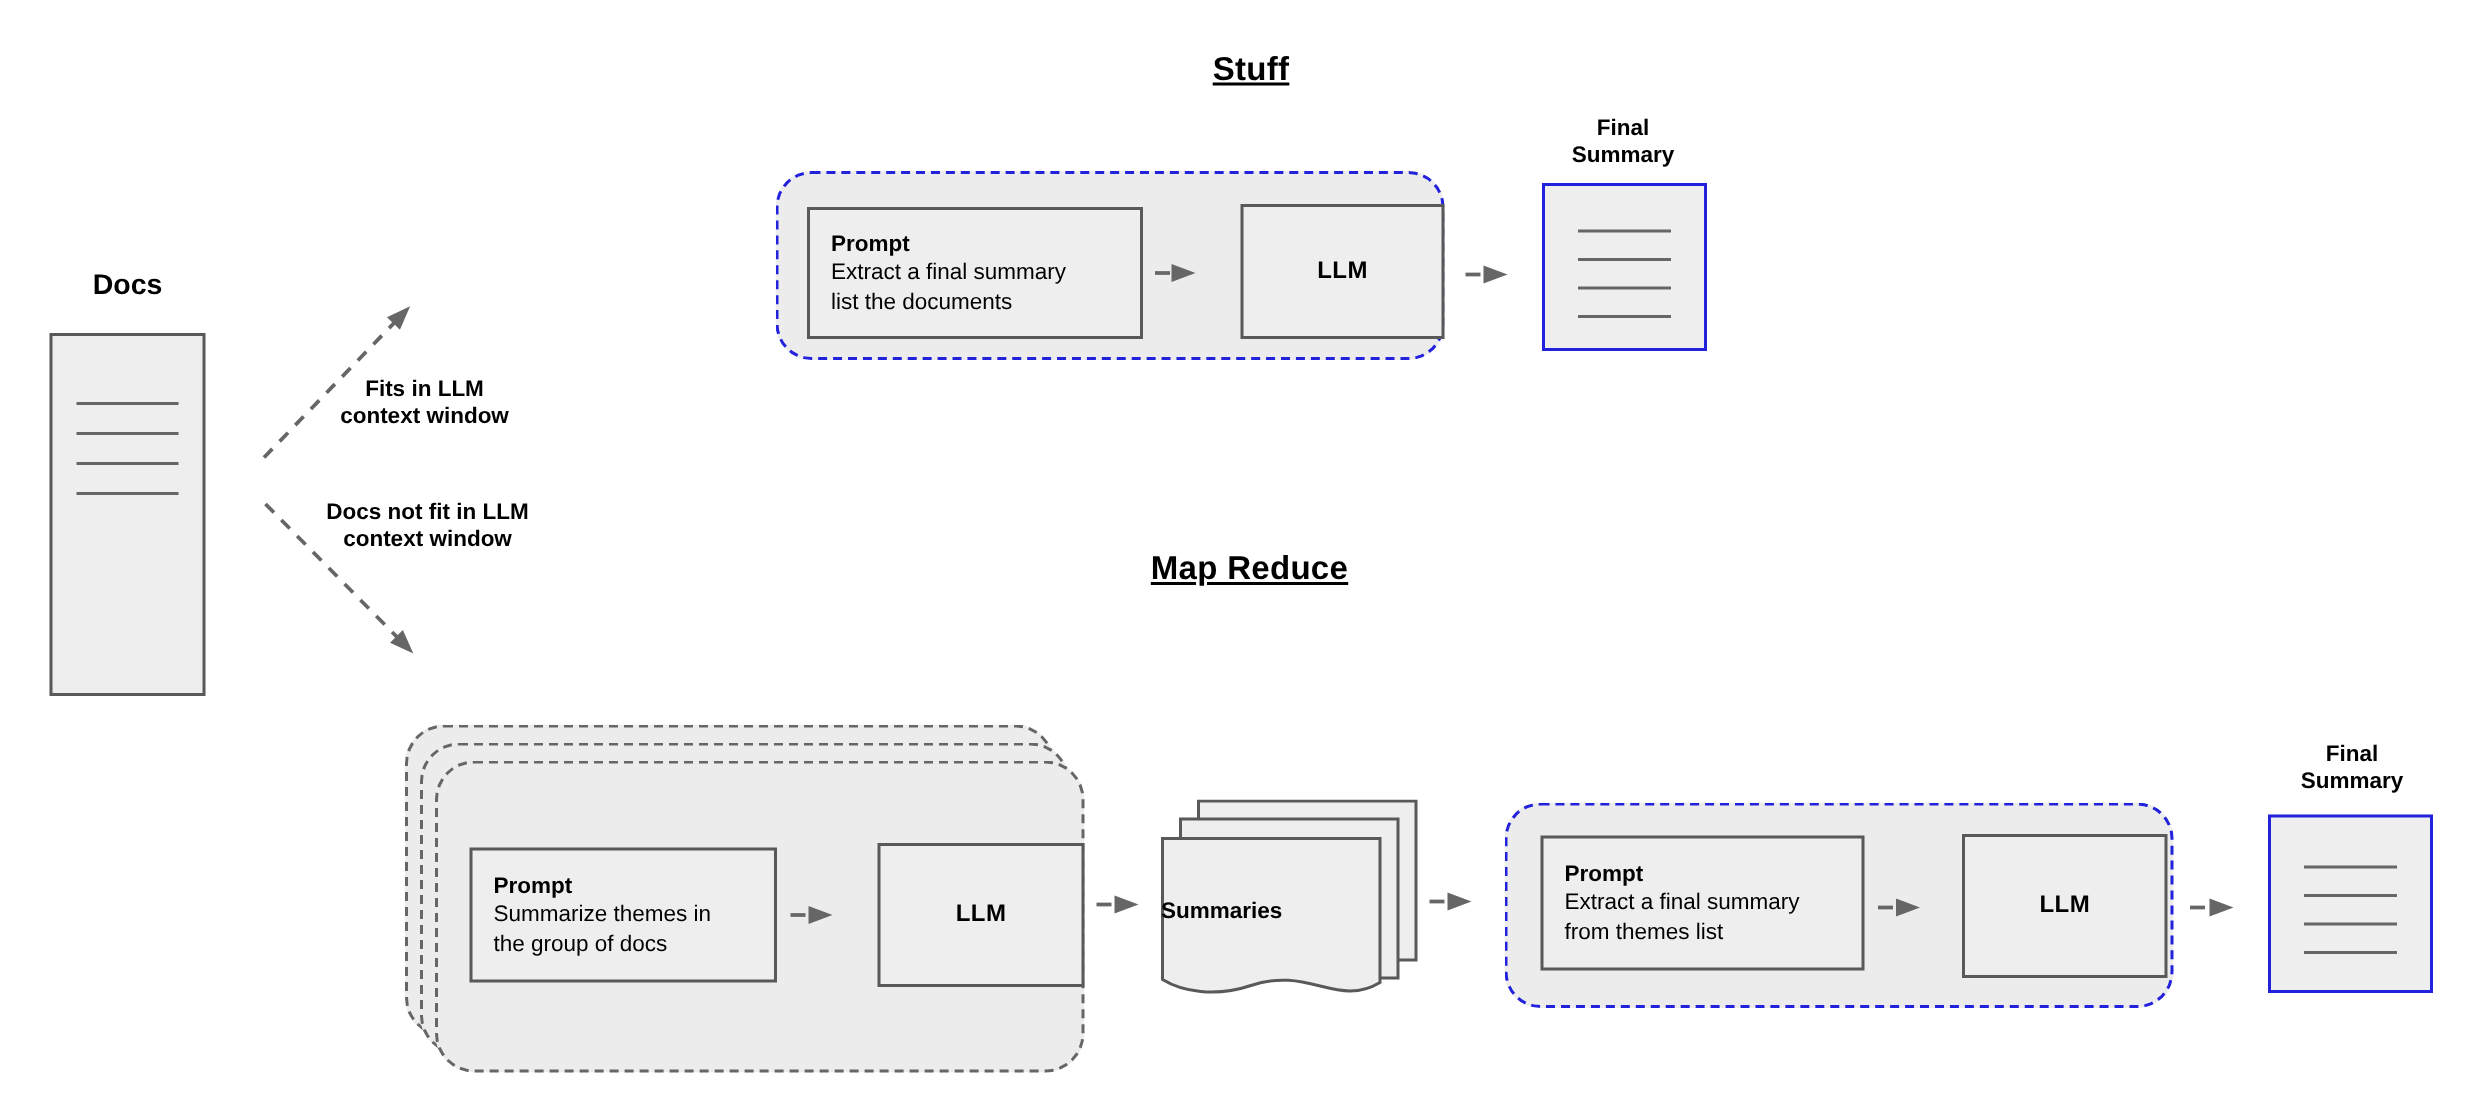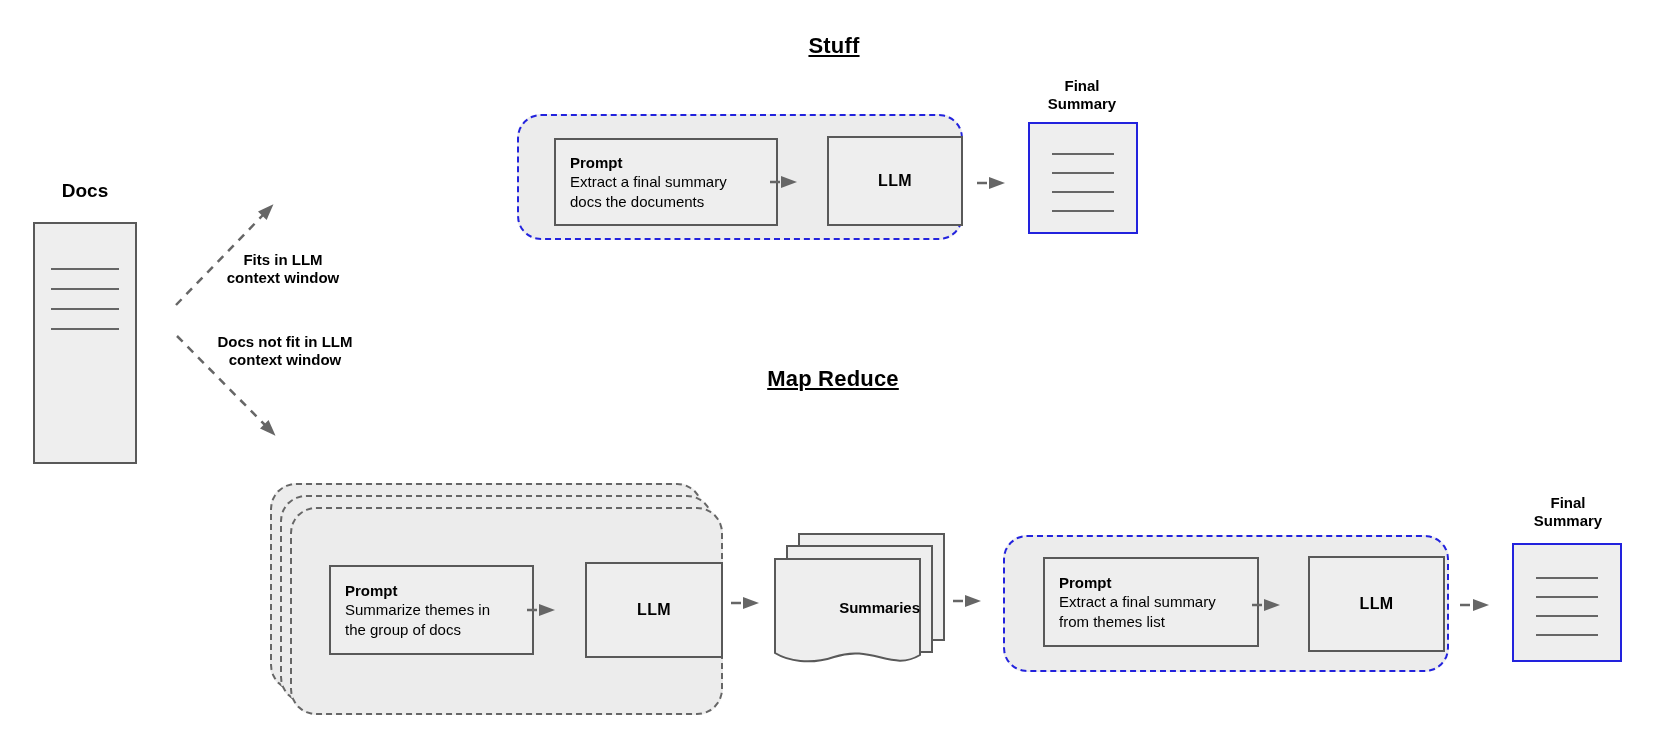--- a/index.html
+++ b/index.html
@@ -20,32 +20,32 @@
   .container-blue {
     background:#ececec; border:2px dashed #2222dd; border-radius:24px;
     box-sizing:border-box; z-index:1;
   }
   .container-gray {
     background:#ececec; border:2px dashed #666666; border-radius:26px;
     box-sizing:border-box;
   }
 
   .prompt-box { display:flex; flex-direction:column; justify-content:center;
-    padding-left:14px; padding-right:6px; font-size:15px; line-height:19.5px;margin-left:16px; }
+    padding-left:14px; padding-right:6px; font-size:15px; line-height:19.5px; }
   .prompt-title { font-weight:bold; }
   .llm-box { display:flex; align-items:center; justify-content:center;
     font-size:16px; font-weight:bold; letter-spacing:.3px;margin-left:15px; }
 
   
   .doc-line { position:absolute; height:2px; background:#666; z-index:6; }
   .final-doc { background:#eeeeee; border:2px solid #2222dd; box-sizing:border-box; z-index:5; }
 
   .label-bold { font-weight:bold; font-size:15px; line-height:18px; text-align:center; z-index:7; }
   .docs-label { font-weight:bold; font-size:19px; text-align:center; z-index:7; }
-  .summaries-label { font-weight:bold; font-size:15px; text-align:right; z-index:7; }
+  .summaries-label { font-weight:bold; font-size:15px; text-align:left; z-index:7; }
 
   svg.overlay { position:absolute; left:0; top:0; z-index:6; pointer-events:none; }
   svg.sheets { position:absolute; z-index:5; }
 </style>
 </head>
 <body>
 
 <div class="canvas">
 
   <svg class="overlay" width="1655" height="737">
@@ -100,21 +100,21 @@
     <div>context window</div>
   </div>
 
   <div class="abs section-title" style="left:754px; top:33px; width:160px;">Stuff</div>
 
   <div class="abs container-blue" style="left:517px; top:114px; width:446px; height:126px;"></div>
 
   <div class="abs shape prompt-box" style="left:538px; top:138px; width:224px; height:88px;">
     <div class="prompt-title">Prompt</div>
     <div>Extract a final summary</div>
-    <div>docs the documents</div>
+    <div>list the documents</div>
   </div>
 
   <div class="abs shape llm-box" style="left:812px; top:136px; width:136px; height:90px;">LLM</div>
 
   <div class="abs label-bold" style="left:1023px; top:77px; width:118px;">
     <div>Final</div>
     <div>Summary</div>
   </div>
   <div class="abs final-doc" style="left:1028px; top:122px; width:110px; height:112px;">
     <div class="doc-line" style="left:22px; top:29px; width:62px;"></div>

